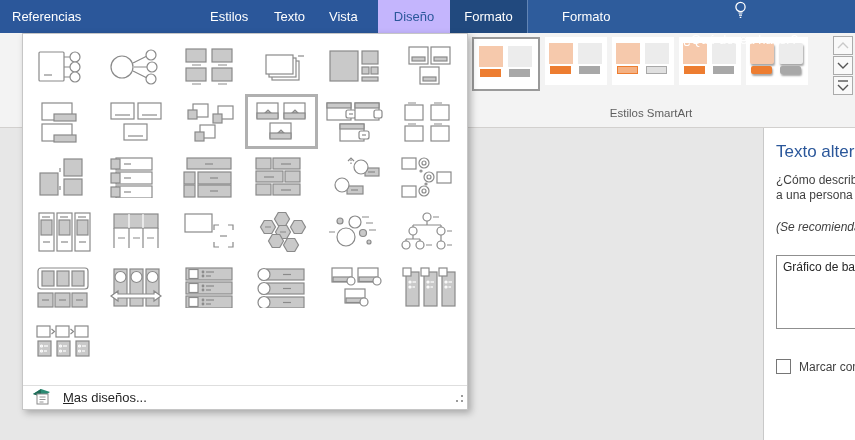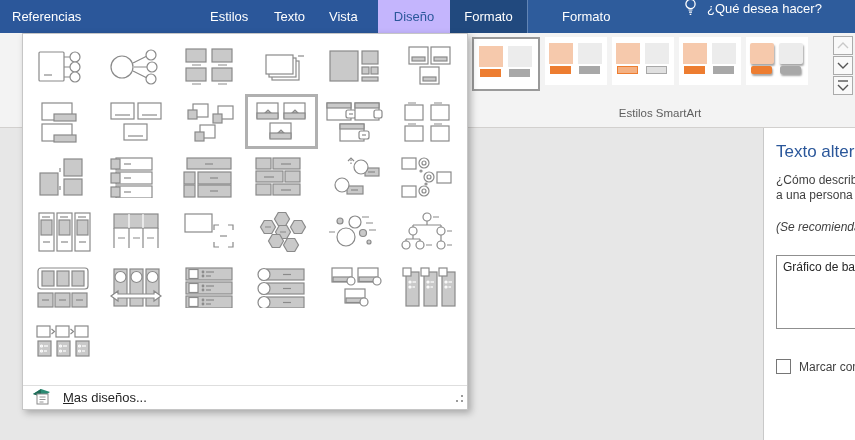--- a/index.html
+++ b/index.html
@@ -3,35 +3,35 @@
 <meta charset="utf-8">
 <style>
   html,body{margin:0;padding:0;width:855px;height:440px;overflow:hidden;
     font-family:"Liberation Sans",sans-serif;background:#e7e7e7;position:relative;}
   
   .tabbar{position:absolute;left:0;top:0;width:855px;height:33px;background:#2b579a;z-index:3;}
   .tabbar .blockA{position:absolute;left:450px;top:0;width:77px;height:33px;background:#21497e;}
   .tabbar .blockB{position:absolute;left:527px;top:0;width:328px;height:33px;background:#2e5c9c;border-left:1px solid rgba(255,255,255,.25);}
   .tab{position:absolute;top:0;height:33px;line-height:33px;color:#fff;font-size:13px;white-space:nowrap;cursor:default;}
   .tab.active{background:#c4b5fd;color:#2b579a;text-align:center;}
-  .search{position:absolute;left:683px;top:0;height:16px;display:flex;align-items:center;gap:9px;color:#fff;font-size:13px;}
+  .search{position:absolute;left:683px;top:0;height:16px;display:flex;align-items:center;gap:9px;color:#fff;font-size:13px;flex-direction:column;}
   
   .ribbon{position:absolute;left:0;top:33px;width:855px;height:94px;background:#f3f3f3;border-bottom:1px solid #d2d0ce;z-index:1;}
   .styles-row{position:absolute;left:472px;top:4px;display:flex;align-items:flex-start;gap:5px;}
   .sa-style{width:62px;height:48px;background:#fff;display:flex;align-items:center;justify-content:center;gap:4px;}
   .sa-style .grp{position:relative;width:25px;height:36px;}
   .sa-style .pic{position:absolute;left:0;top:0;width:24px;height:21px;background:#f6c9ac;}
   .sa-style .bar{position:absolute;left:1px;top:23px;width:21px;height:8px;background:#ed7d31;}
   .sa-style .grp.g .pic{background:#ececec;}
   .sa-style .grp.g .bar{background:#a8a8a8;}
   .sa-style.v3 .bar{background:#f4b183;border:1px solid #ed7d31;box-sizing:border-box;}
   .sa-style.v3 .grp.g .bar{background:#e0e0e0;border-color:#a8a8a8;}
   .sa-style.v5 .pic,.sa-style.v5 .bar{border-radius:2px;box-shadow:1px 2px 2px rgba(0,0,0,.35);}
   .sel-style{border:2px solid #9a9a9a;padding:1px;background:#fff;}
-  .styles-label{position:absolute;left:472px;top:74px;width:358px;text-align:center;font-size:11.5px;color:#5e5e5e;padding-left:9px;}
+  .styles-label{position:absolute;left:472px;top:74px;width:358px;text-align:center;font-size:11.5px;color:#5e5e5e;}
   .scrollcol{position:absolute;left:833px;top:3px;display:flex;flex-direction:column;gap:1px;}
   .scrollbtn{width:20px;height:19px;border:1px solid #ababab;background:#f9f9f9;box-sizing:border-box;
     display:flex;align-items:center;justify-content:center;flex-direction:column;}
   
   .panel{position:absolute;left:22px;top:33px;width:446px;height:377px;background:#fff;border:1px solid #c6c6c6;
     box-shadow:3px 3px 7px rgba(0,0,0,.28);z-index:5;box-sizing:border-box;display:flex;flex-direction:column;gap:16px;}
   .grid{display:grid;grid-template-columns:repeat(6,1fr);grid-auto-rows:55px;padding:5px 4px 0 4px;}
   .cell{display:flex;align-items:center;justify-content:center;box-sizing:border-box;}
   .cell.sel{border:3px solid #b0b0b0;}
   .cell svg *{stroke:#8a8a8a;stroke-width:1.2;fill:none;}

